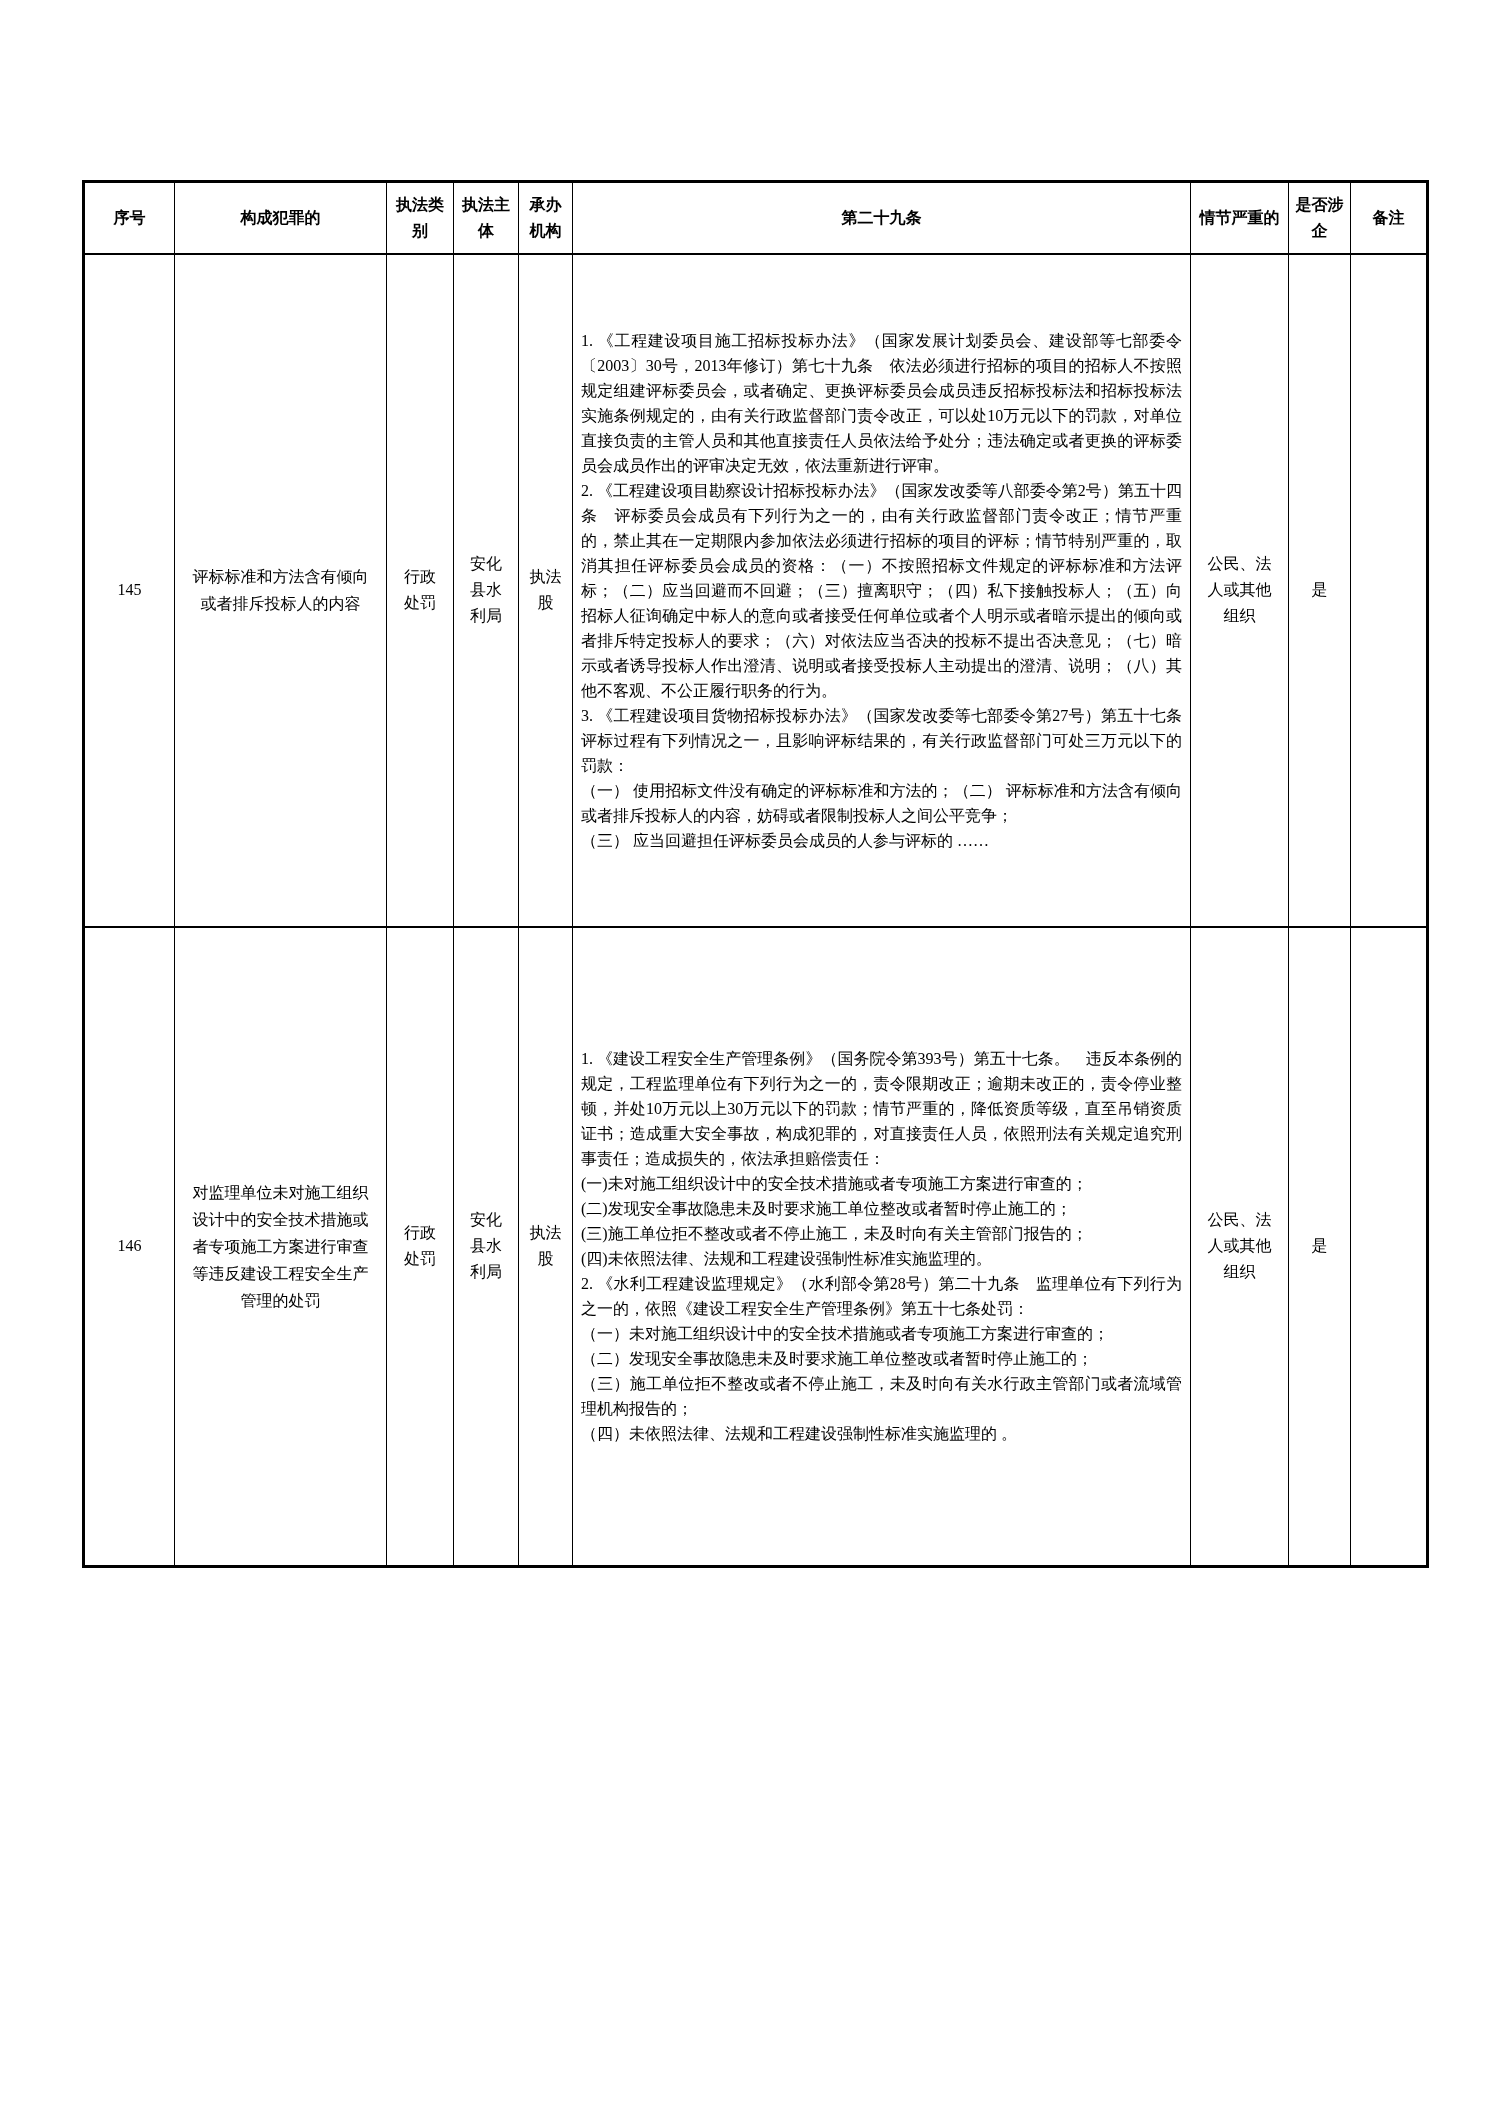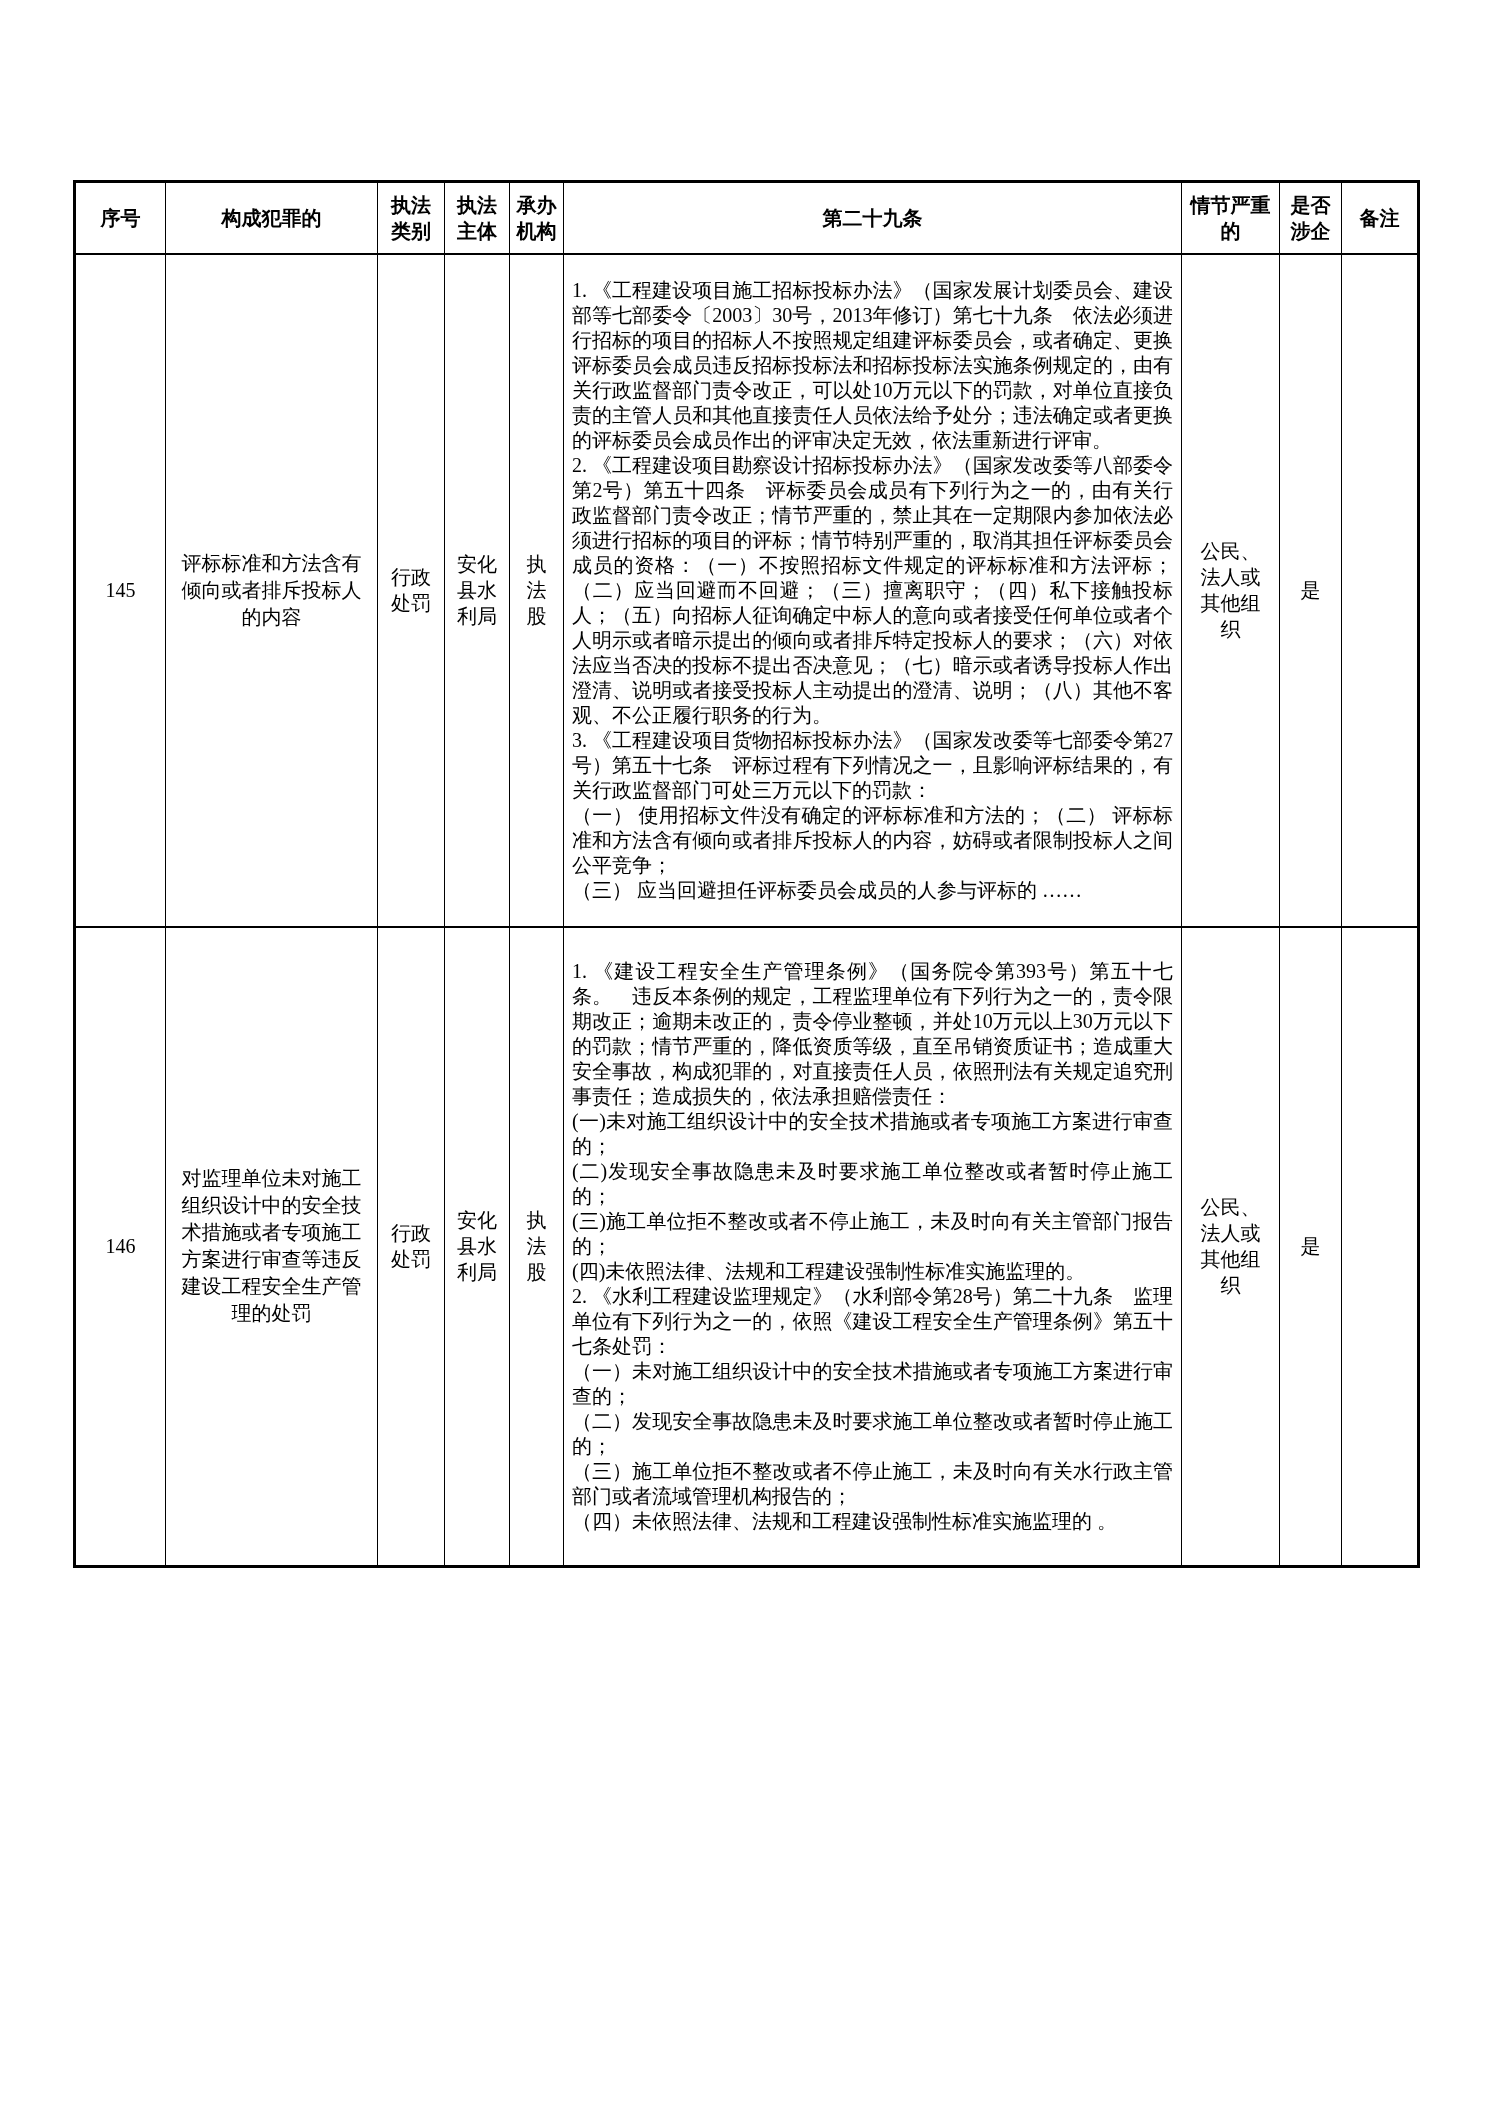--- a/index.html
+++ b/index.html
@@ -9,27 +9,27 @@
   }
   body {
     width: 1488px;
     height: 2104px;
     position: relative;
     font-family: "Liberation Serif", "DejaVu Serif", serif;
     color: #000000;
   }
   .doc-table {
     position: absolute;
-    left: 73px;
+    left: 82px;
     top: 180px;
     width: 1344px;
     border-collapse: collapse;
     table-layout: fixed;
     border: 3px solid #000000;
-    font-size: 20px;
+    font-size: 16px;
   }
   .doc-table th, .doc-table td {
     border: 1px solid #000000;
     vertical-align: middle;
     text-align: center;
     padding: 4px 10px;
     box-sizing: border-box;
     overflow: hidden;
   }
   .doc-table thead th {

